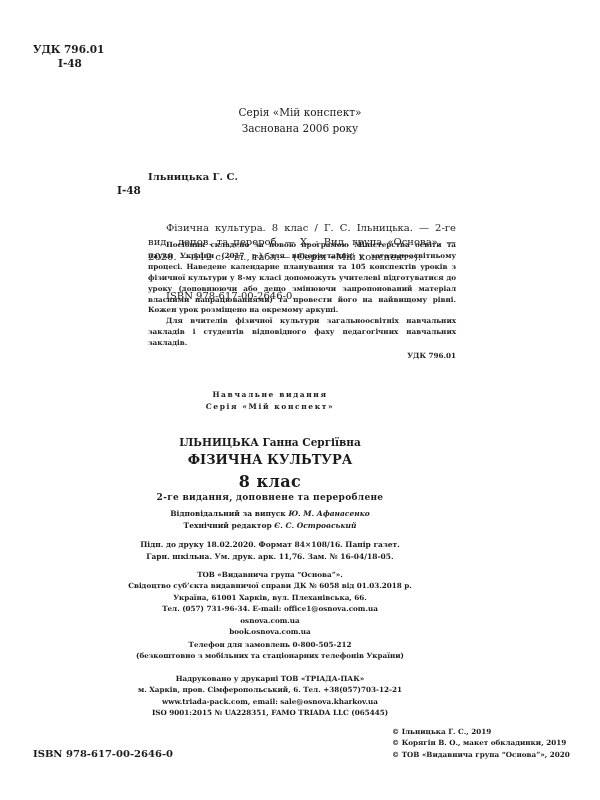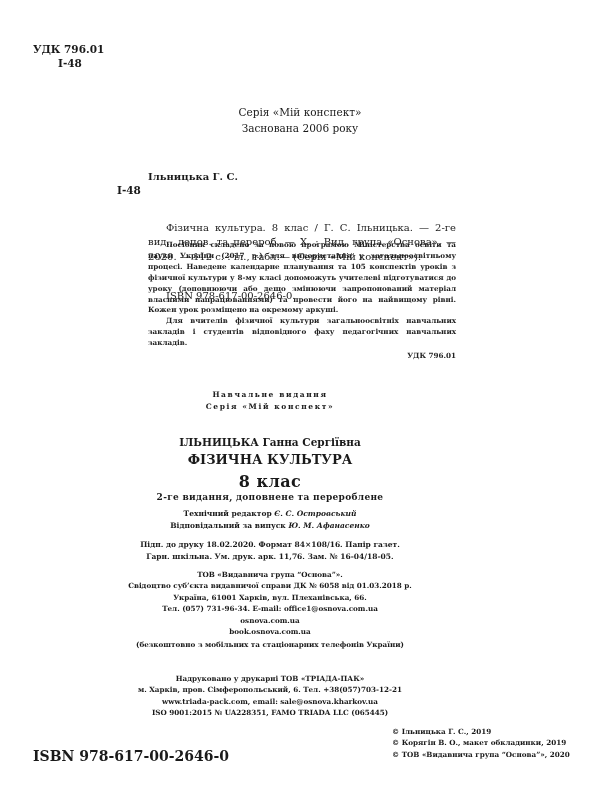--- a/index.html
+++ b/index.html
@@ -26,21 +26,21 @@
   .title { top: 452px; font-size: 13px; font-weight: bold; }
   .grade { top: 472px; font-size: 16px; font-weight: bold; letter-spacing: 0.5px; }
   .edition { top: 492px; font-size: 9px; font-weight: bold; letter-spacing: 0.3px; }
   .staff { top: 508px; font-size: 7.5px; line-height: 11.5px; font-weight: bold; }
   .staff i { font-style: italic; }
   .print { top: 539px; font-size: 7.5px; line-height: 11.5px; font-weight: bold; }
   .publisher { top: 569px; font-size: 7.2px; line-height: 11.4px; font-weight: bold; }
   .phone { top: 639px; font-size: 7.2px; line-height: 11.4px; font-weight: bold; }
   .printer { top: 673px; font-size: 7.2px; line-height: 11.4px; font-weight: bold; }
   .copyrights { left: 392px; top: 726px; font-size: 7.2px; line-height: 11.3px; font-weight: bold; }
-  .isbn-bottom { left: 33px; top: 748px; font-size: 14px; font-weight: bold; }
+  .isbn-bottom { left: 33px; top: 748px; font-size: 10px; font-weight: bold; }
   .line { display: block; }
 </style>
 </head>
 <body>
 
 <div class="abs udk-top">
   <span class="line">УДК 796.01</span>
   <span class="idx">І-48</span>
 </div>
 
@@ -67,44 +67,45 @@
   <div>Серія «Мій конспект»</div>
 </div>
 
 <div class="abs center-block author-full">ІЛЬНИЦЬКА Ганна Сергіївна</div>
 <div class="abs center-block title">ФІЗИЧНА КУЛЬТУРА</div>
 <div class="abs center-block grade">8 клас</div>
 <div class="abs center-block edition">2-ге видання, доповнене та перероблене</div>
 
 <div class="abs center-block staff">
   <div>
+    <span>Відповідальний за випуск</span>
+    <i>Ю. М. Афанасенко</i>
+  </div>
+  <div>
     <span>Технічний редактор</span>
     <i>Є. С. Островський</i>
-  </div>
-  <div>
-    <span>Відповідальний за випуск</span>
-    <i>Ю. М. Афанасенко</i>
   </div>
 </div>
 
 <div class="abs center-block print">
   <div>Підп. до друку 18.02.2020. Формат 84×108/16. Папір газет.</div>
   <div>Гарн. шкільна. Ум. друк. арк. 11,76. Зам. № 16-04/18-05.</div>
 </div>
 
 <div class="abs center-block publisher">
   <div>ТОВ «Видавнича група “Основа”».</div>
   <div>Свідоцтво суб’єкта видавничої справи ДК № 6058 від 01.03.2018 р.</div>
   <div>Україна, 61001 Харків, вул. Плеханівська, 66.</div>
   <div>Тел. (057) 731-96-34. E-mail: office1@osnova.com.ua</div>
   <div>osnova.com.ua</div>
   <div>book.osnova.com.ua</div>
 </div>
 
 <div class="abs center-block phone">
+  <div>Телефон для замовлень 0-800-505-212</div>
   <div>(безкоштовно з мобільних та стаціонарних телефонів України)</div>
 </div>
 
 <div class="abs center-block printer">
   <div>Надруковано у друкарні ТОВ «ТРІАДА-ПАК»</div>
   <div>м. Харків, пров. Сімферопольський, 6. Тел. +38(057)703-12-21</div>
   <div>www.triada-pack.com, email: sale@osnova.kharkov.ua</div>
   <div>ISO 9001:2015 № UA228351, FAMO TRIADA LLC (065445)</div>
 </div>
 

